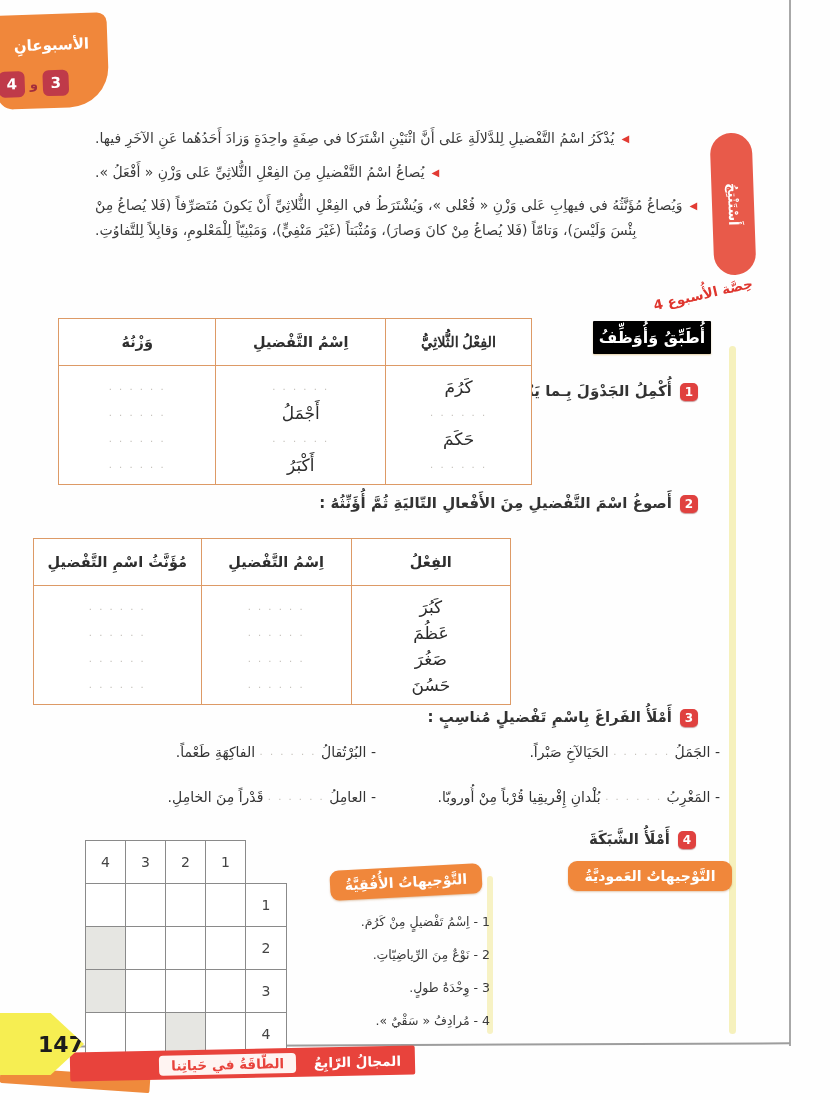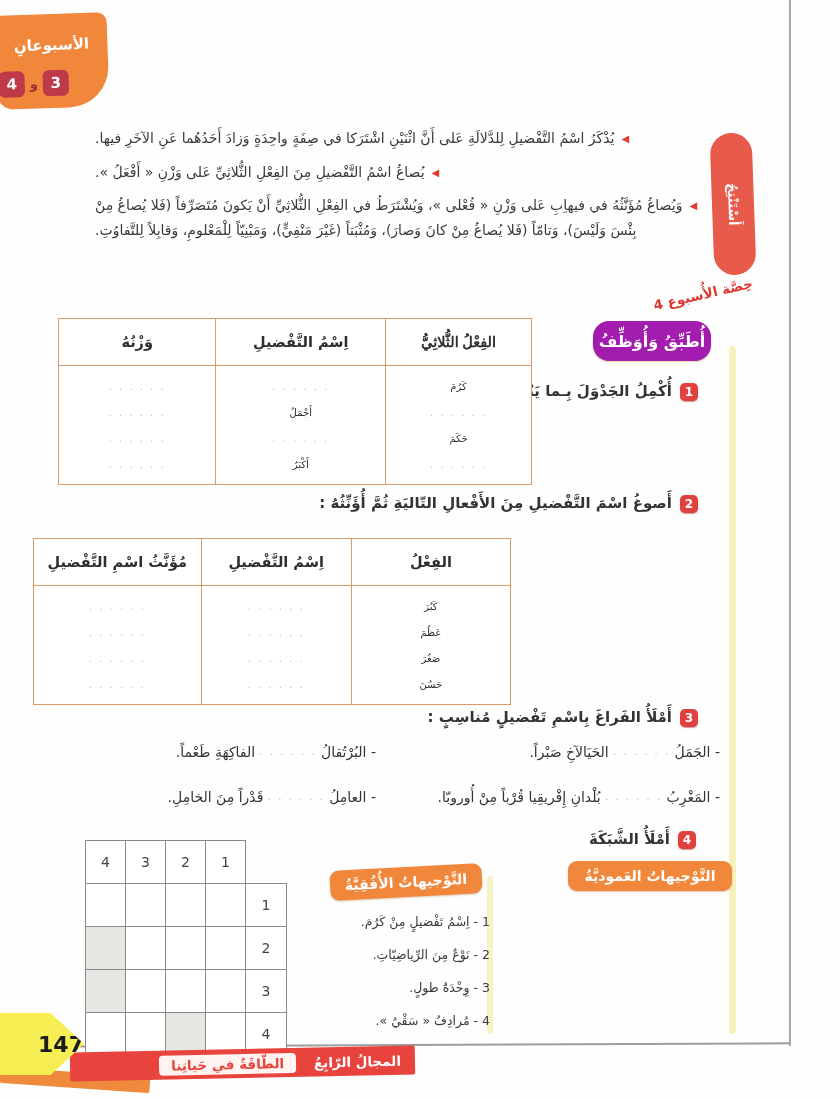--- a/index.html
+++ b/index.html
@@ -24,39 +24,39 @@
   .intro{position:absolute;left:95px;top:126px;width:612px;font-size:14px;line-height:1.75;color:#3a3a3a;}
   .intro .b{margin-bottom:9px;text-align:left;}
   .tri{color:#e23b33;font-size:10px;margin-left:7px;position:relative;top:-1px;}
   
   .conclude{position:absolute;left:712px;top:133px;width:42px;height:142px;background:#e85a4a;
     border-radius:21px;transform:rotate(-2deg);display:flex;align-items:center;justify-content:center;}
   .conclude span{writing-mode:vertical-rl;color:#fff;font-size:13px;font-weight:bold;letter-spacing:3px;}
   
   .session{position:absolute;left:628px;top:286px;width:150px;color:#df362e;font-size:13.5px;
     font-weight:bold;transform:rotate(-13deg);text-align:center;}
-  .apply-badge{position:absolute;left:593px;top:321px;width:118px;height:40px;background:#a21caf;
-    border-radius:16px;color:#fff;font-weight:bold;font-size:16px;display:flex;align-items:center;
+  .apply-badge{position:absolute;left:593px;top:321px;width:118px;height:33px;background:#000000;
+    border-radius:1px;color:#fff;font-weight:bold;font-size:16px;display:flex;align-items:center;
     justify-content:center;box-shadow:0 1px 2px rgba(180,120,0,.35);}
   
   .bracket{position:absolute;background:#f6f1bd;border-radius:4px;}
   .bracket.main{left:729px;top:346px;width:7px;height:688px;}
   .bracket.list{left:487px;top:876px;width:6px;height:158px;background:#f7f2c4;}
   
   .sec-head{position:absolute;display:flex;align-items:flex-start;gap:8px;font-size:15px;
     font-weight:bold;color:#333;}
   .num-badge{flex:0 0 auto;width:18px;height:18px;background:#e0413f;border-radius:5px;color:#fff;
     font-size:12px;font-weight:bold;display:flex;align-items:center;justify-content:center;
     box-shadow:0 1px 1px rgba(120,0,0,.4);margin-top:1px;}
   
   .xtable{position:absolute;border-collapse:collapse;background:#fff;}
   .xtable td,.xtable th{border:1.6px solid #dd9a66;}
   .xtable th{font-size:14.5px;font-weight:bold;color:#2e2e2e;height:44px;}
   .xtable td{vertical-align:top;padding:8px 4px 6px;}
-  .tl{display:block;text-align:center;height:26px;line-height:26px;font-size:10px;}
+  .tl{display:block;text-align:center;height:26px;line-height:26px;font-size:17px;}
   .tl.word{color:#2c2c2c;}
   .tl.blank,.blank-inline{color:#c4c0ba;font-size:10px;letter-spacing:2px;}
   
   .fillrow{position:absolute;font-size:14px;color:#333;text-align:right;}
   .blank-inline{display:inline-block;min-width:56px;text-align:center;position:relative;top:-2px;}
   
   .grid{position:absolute;left:85px;top:840px;border-collapse:collapse;direction:ltr;}
   .grid td{border:1.4px solid #8a8a8a;width:37px;height:40px;text-align:center;
     font-size:14px;color:#444;background:#fff;}
   .grid td.gh{height:34px;font-weight:normal;}

